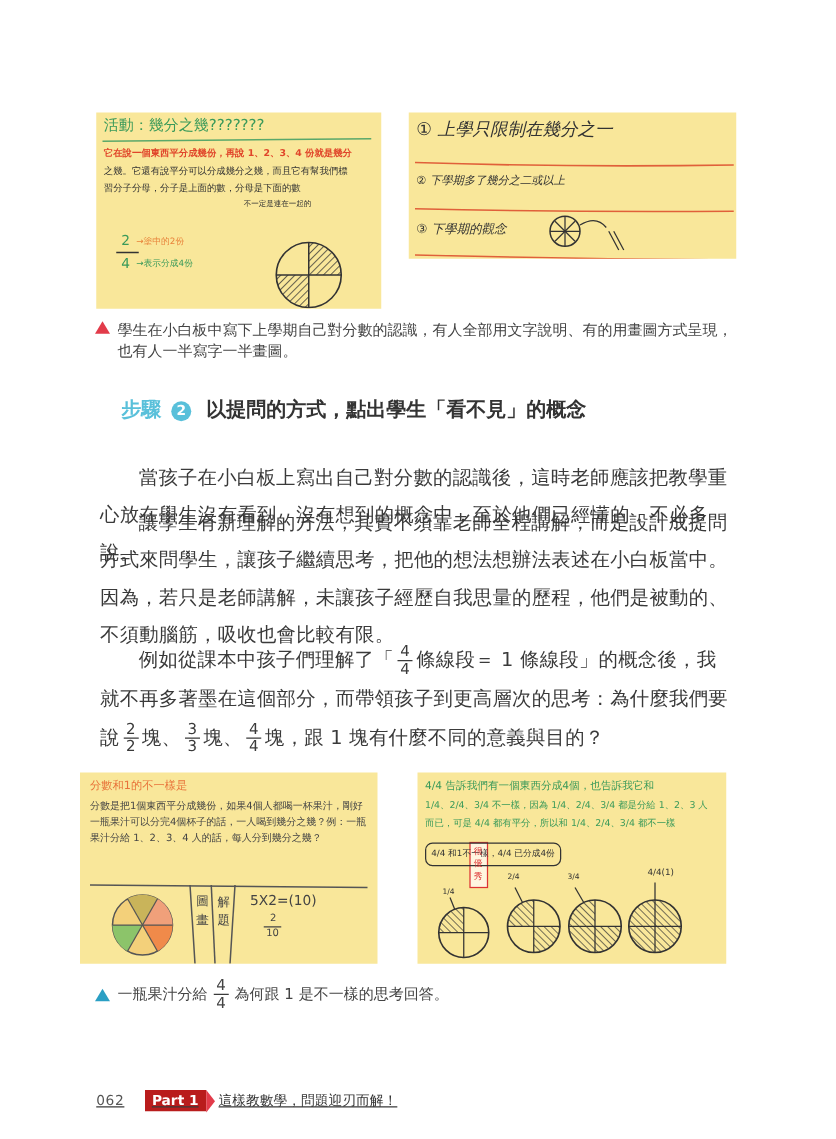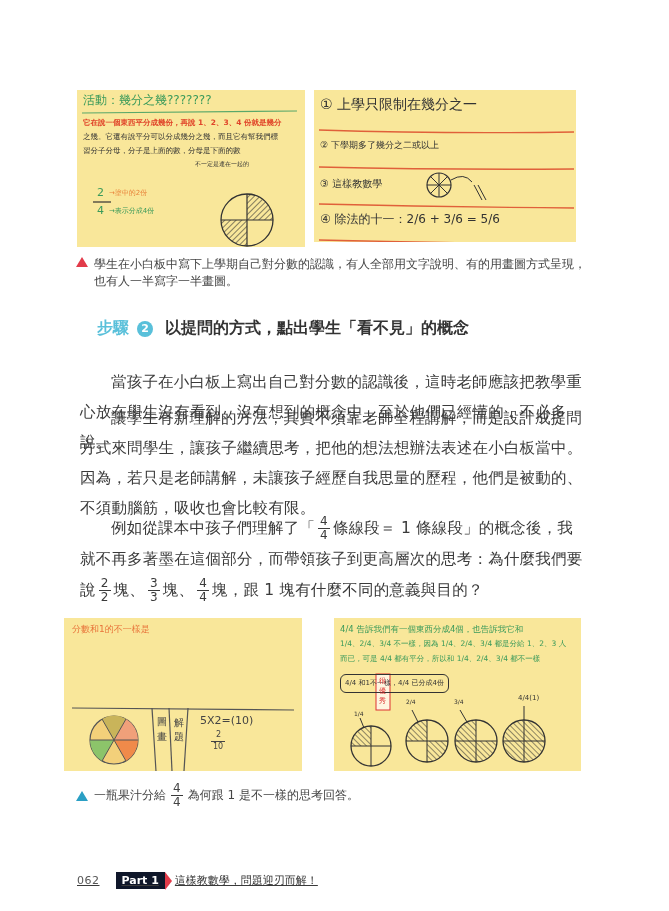--- a/index.html
+++ b/index.html
@@ -14,21 +14,21 @@
   .tri-blue { border-bottom: 10px solid #2a9fc4; }
   .step { position: absolute; left: 97px; top: 318px; font-size: 16px; font-weight: bold; color: #333; display: flex; align-items: center; }
   .step .step-label { color: #59c0da; margin-right: 8px; text-align: center; }
   .step .step-num { display: inline-flex; width: 16px; height: 16px; border-radius: 50%; background: #59c0da; color: #fff; font-size: 11px; align-items: center; justify-content: center; margin-right: 12px; }
   .para { position: absolute; left: 80px; width: 505px; font-size: 15.5px; line-height: 30px; color: #3a3a3a; letter-spacing: 0.2px; }
   .indent { display: inline-block; width: 31px; }
   .frac { display: inline-flex; flex-direction: column; align-items: center; vertical-align: middle; font-size: 12px; line-height: 13px; margin: 0 3px; }
   .frac .num { border-bottom: 1px solid #3a3a3a; padding: 0 2px; }
   .footer { position: absolute; left: 77px; top: 872px; display: flex; align-items: center; font-size: 11px; text-decoration: underline; }
   .footer .page-num { color: #555; margin-right: 16px; letter-spacing: 0.5px; }
-  .footer .part-badge { background: #0f172a; color: #fff; font-weight: bold; font-size: 11px; padding: 2px 6px; position: relative; margin-right: 10px; }
+  .footer .part-badge { background: #b91c1c; color: #fff; font-weight: bold; font-size: 11px; padding: 2px 6px; position: relative; margin-right: 10px; }
   .footer .part-badge::after { content: ""; position: absolute; right: -7px; top: 0; border-top: 9px solid transparent; border-bottom: 9px solid transparent; border-left: 7px solid #e23b4a; }
   .footer .chapter { color: #333; }
 </style>
 </head>
 <body>
 
 <div class="photo" style="left:77px; top:90px; width:228px; height:157px;">
   <svg width="228" height="157">
     <line x1="5" y1="23" x2="220" y2="21" stroke="#5aa86a" stroke-width="1.2"></line>
     <line x1="16" y1="112" x2="34" y2="112" stroke="#333" stroke-width="1.2"></line>
@@ -47,38 +47,38 @@
   <div class="hand" style="left:6px; top:28px; font-size:7.5px; color:#e0452a; font-weight:bold;">它在說一個東西平分成幾份，再說 1、2、3、4 份就是幾分</div>
   <div class="hand" style="left:6px; top:42px; font-size:7.5px; color:#333;">之幾。它還有說平分可以分成幾分之幾，而且它有幫我們標</div>
   <div class="hand" style="left:6px; top:56px; font-size:7.5px; color:#333;">習分子分母，分子是上面的數，分母是下面的數</div>
   <div class="hand" style="left:118px; top:70px; font-size:6px; color:#333;">不一定是連在一起的</div>
   <div class="hand" style="left:20px; top:96px; font-size:11px; color:#3a9a5a;">2</div>
   <div class="hand" style="left:20px; top:114px; font-size:11px; color:#3a9a5a;">4</div>
   <div class="hand" style="left:32px; top:99px; font-size:7px; color:#e8833a;">→塗中的2份</div>
   <div class="hand" style="left:32px; top:117px; font-size:7px; color:#3a9a5a;">→表示分成4份</div>
 </div>
 
-<div class="photo" style="left:314px; top:90px; width:262px; height:152px;">
+<div class="photo" style="left:327px; top:90px; width:262px; height:117px;font-style:italic;">
   <svg width="262" height="157">
     <path d="M5 40 Q130 44 260 42" stroke="#e0603a" stroke-width="1.3" fill="none"></path>
     <path d="M5 77 Q130 80 260 79" stroke="#e0603a" stroke-width="1.3" fill="none"></path>
     <path d="M5 114 Q130 117 260 118" stroke="#e0603a" stroke-width="1.3" fill="none"></path>
     <path d="M5 150 Q130 153 260 154" stroke="#e0603a" stroke-width="1.3" fill="none"></path>
     <circle cx="125" cy="95" r="12" fill="none" stroke="#333" stroke-width="1.2"></circle>
     <line x1="113" y1="95" x2="137" y2="95" stroke="#333"></line>
     <line x1="125" y1="83" x2="125" y2="107" stroke="#333"></line>
     <line x1="117" y1="87" x2="133" y2="103" stroke="#333"></line>
     <line x1="133" y1="87" x2="117" y2="103" stroke="#333"></line>
     <path d="M137 90 Q150 82 158 92" stroke="#333" fill="none"></path>
     <line x1="160" y1="95" x2="168" y2="110" stroke="#333"></line>
     <line x1="164" y1="95" x2="172" y2="110" stroke="#333"></line>
   </svg>
   <div class="hand" style="left:6px; top:6px; font-size:14px; color:#333;">① 上學只限制在幾分之一</div>
   <div class="hand" style="left:6px; top:50px; font-size:9px; color:#333;">② 下學期多了幾分之二或以上</div>
-  <div class="hand" style="left:6px; top:88px; font-size:10px; color:#333;">③ 這樣教數學</div>
+  <div class="hand" style="left:6px; top:88px; font-size:10px; color:#333;">③ 下學期的觀念</div>
   <div class="hand" style="left:6px; top:122px; font-size:12px; color:#333;">④ 除法的十一：2/6 + 3/6 = 5/6</div>
 </div>
 
 <div class="caption" style="left:76px; top:256px; width:520px;">
   <span class="tri tri-red"></span><span>學生在小白板中寫下上學期自己對分數的認識，有人全部用文字說明、有的用畫圖方式呈現，</span><br>
   <span style="display:inline-block; width:18px;"></span><span>也有人一半寫字一半畫圖。</span>
 </div>
 
 <div class="step">
   <span class="step-label">步驟</span>
@@ -117,20 +117,21 @@
     <circle cx="50" cy="122" r="24" fill="#f3d07a" stroke="#555" stroke-width="1.2"></circle>
     <path d="M50 122 L74 122 A24 24 0 0 1 62 143 Z" fill="#f08a4a"></path>
     <path d="M50 122 L38 143 A24 24 0 0 1 26 122 Z" fill="#8cc46a"></path>
     <path d="M50 122 L38 101 A24 24 0 0 1 62 101 Z" fill="#c9b45a"></path>
     <path d="M50 122 L62 101 A24 24 0 0 1 74 122 Z" fill="#f0a07a"></path>
     <line x1="26" y1="122" x2="74" y2="122" stroke="#555"></line>
     <line x1="38" y1="101" x2="62" y2="143" stroke="#555"></line>
     <line x1="62" y1="101" x2="38" y2="143" stroke="#555"></line>
   </svg>
   <div class="hand" style="left:8px; top:6px; font-size:9px; color:#e8733a;">分數和1的不一樣是</div>
+  <div class="hand" style="left:8px; top:20px; width:222px; font-size:8px; color:#444; white-space:normal; line-height:13px;">分數是把1個東西平分成幾份，如果4個人都喝一杯果汁，剛好一瓶果汁可以分完4個杯子的話，一人喝到幾分之幾？例：一瓶果汁分給 1、2、3、4 人的話，每人分到幾分之幾？</div>
   <div class="hand" style="left:93px; top:96px; font-size:10px; color:#444; width:10px; white-space:normal; line-height:15px;">圖畫</div>
   <div class="hand" style="left:110px; top:98px; font-size:10px; color:#444; width:10px; white-space:normal; line-height:14px;">解題</div>
   <div class="hand" style="left:136px; top:96px; font-size:11px; color:#444;">5X2=(10)</div>
   <div class="hand" style="left:152px; top:112px; font-size:8px; color:#444;">2</div>
   <div style="position:absolute; left:147px; top:123px; width:14px; border-top:1px solid #444;"></div>
   <div class="hand" style="left:149px; top:124px; font-size:8px; color:#444;">10</div>
 </div>
 
 <div class="photo" style="left:334px; top:618px; width:247px; height:153px;">
   <svg width="247" height="153">

